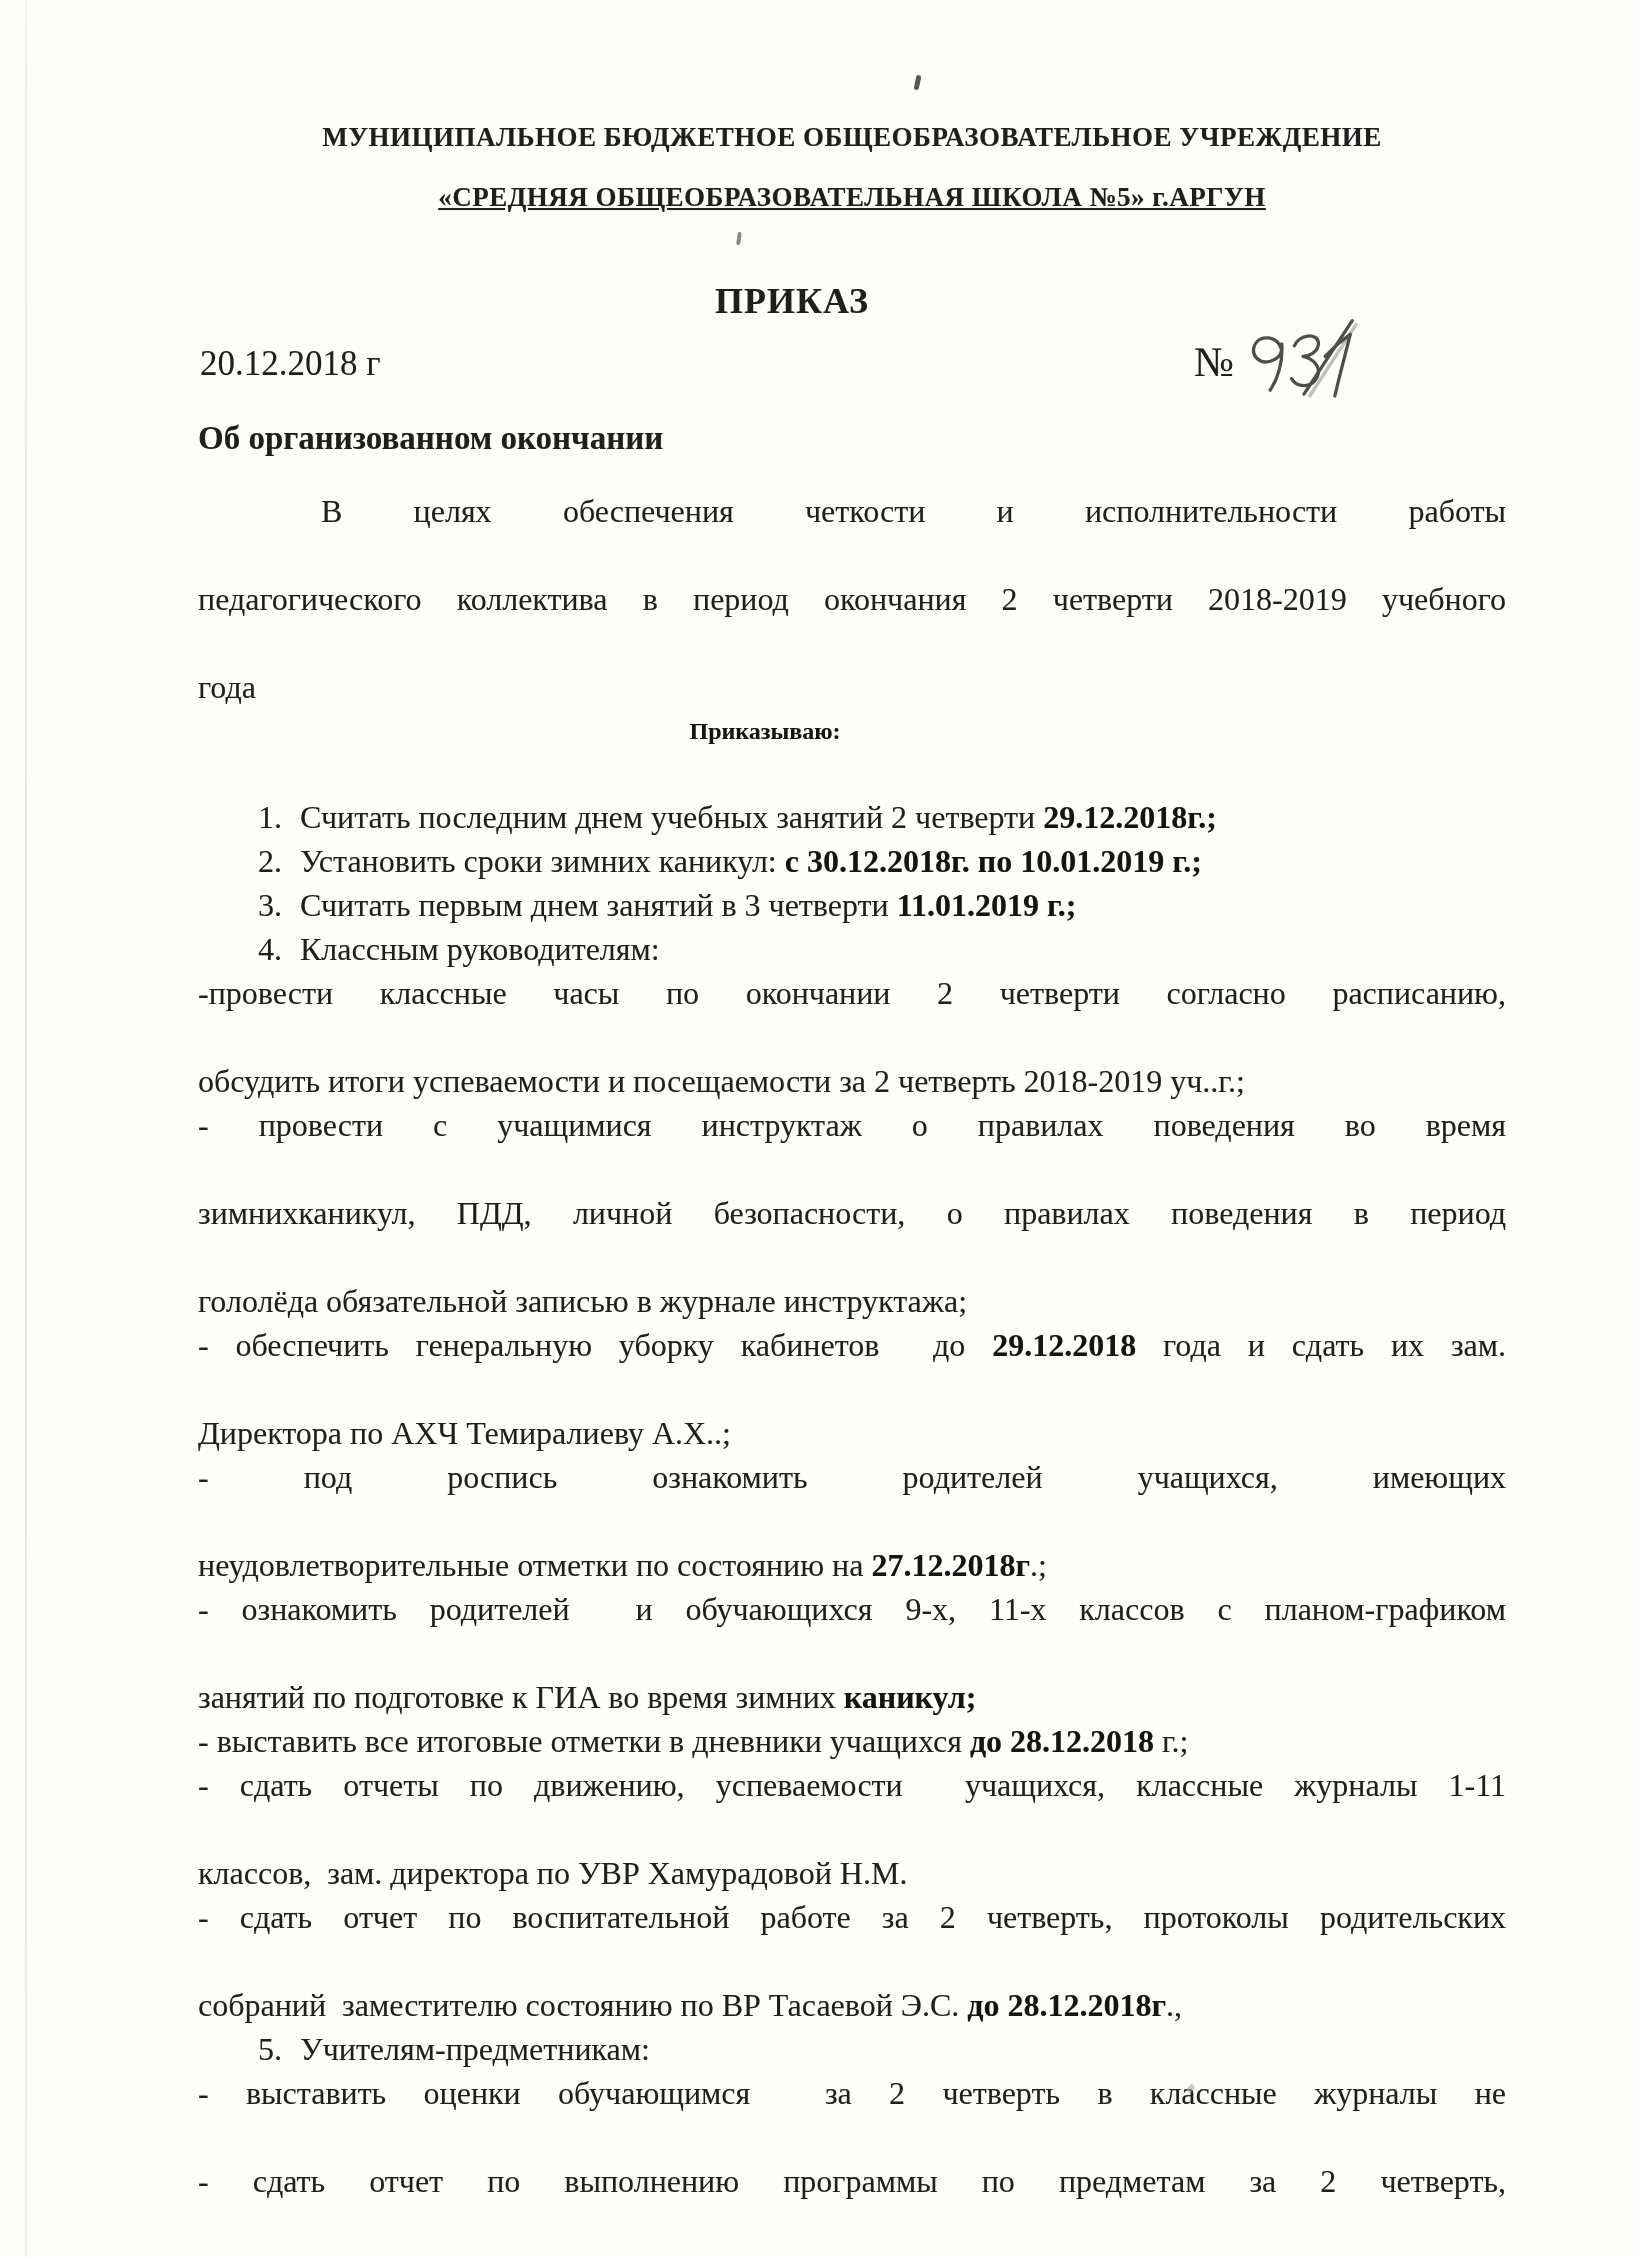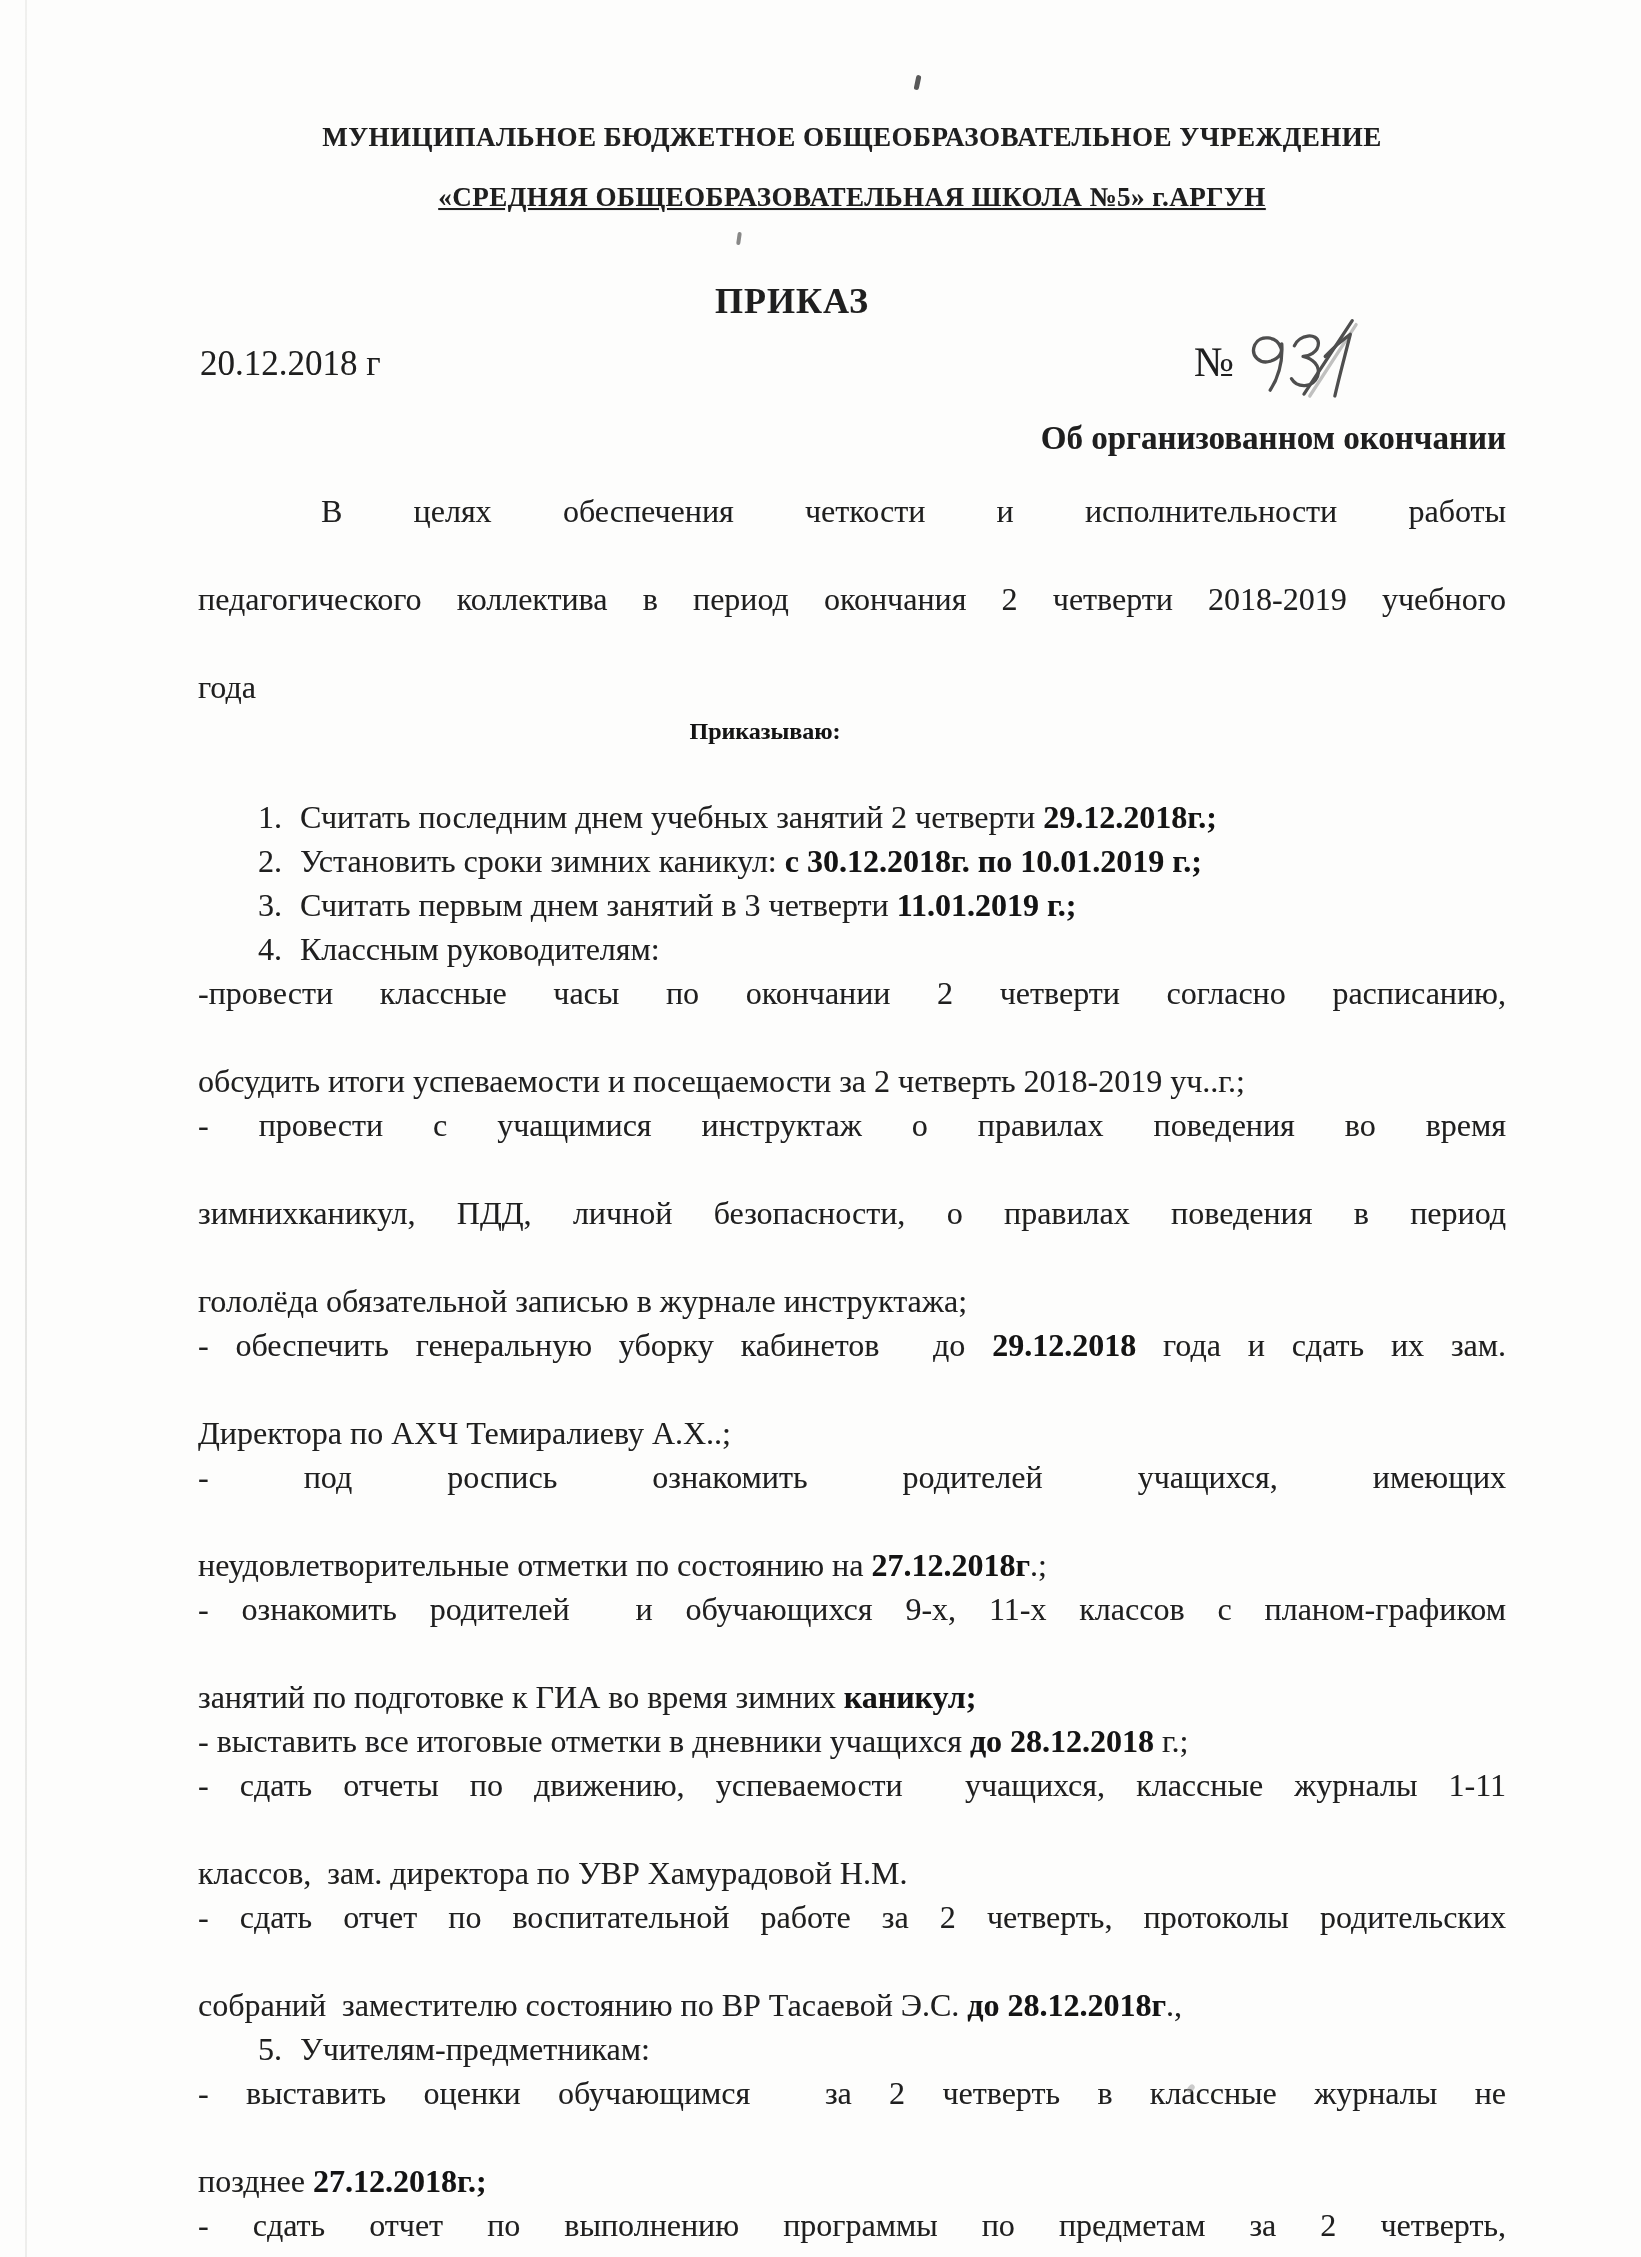--- a/index.html
+++ b/index.html
@@ -25,21 +25,21 @@
   .org2 { margin-top:12.6px;text-decoration:underline; }
   .doc-title { margin-top:56px; font-size:36px; font-weight:700; text-align:center;
     line-height:48px; letter-spacing:1px; transform:translateX(-60px); white-space:nowrap; }
 
   .date-row { position:relative; margin-top:13.5px; height:62px; font-size:35px; }
   .date { position:absolute; left:1.9px; top:5.8px; white-space:nowrap;text-align:right; }
   .num-block { position:absolute; left:996px; top:0; }
   .num-sign { font-size:42px; }
   .handwriting { position:absolute; left:50px; top:-25px; }
 
-  .subject { margin-top:16.4px; font-size:33px; font-weight:700; line-height:44px;text-align:right; }
+  .subject { margin-top:16.4px; font-size:33px; font-weight:700; line-height:44px; }
   .subject div { white-space:nowrap; }
 
   .body-lines { margin-top:29px; font-size:32px; line-height:44px; }
   .line { white-space:pre-wrap; text-align:left; }
   .line.just { text-align:justify; }
   .line.just::after { content:""; display:inline-block; width:100%; height:0; }
   .b { font-weight:700; color:#141414; }
   .num { display:inline-block; margin-left:60px; width:42px; }
   .order-word { text-align:center; font-weight:700; font-size:24px; transform:translateX(-87px); }
   .indent-first { text-indent:123px; }
@@ -97,17 +97,16 @@
       <div class="line"><span>неудовлетворительные отметки по состоянию на </span><span class="b">27.12.2018г</span><span>.;</span></div>
       <div class="line just"><span>- ознакомить родителей  и обучающихся 9-х, 11-х классов с планом-графиком</span></div>
       <div class="line"><span>занятий по подготовке к ГИА во время зимних </span><span class="b">каникул;</span></div>
       <div class="line"><span>- выставить все итоговые отметки в дневники учащихся </span><span class="b">до 28.12.2018</span><span> г.;</span></div>
       <div class="line just"><span>- сдать отчеты по движению, успеваемости  учащихся, классные журналы 1-11</span></div>
       <div class="line"><span>классов,  зам. директора по УВР Хамурадовой Н.М.</span></div>
       <div class="line just"><span>- сдать отчет по воспитательной работе за 2 четверть, протоколы родительских</span></div>
       <div class="line"><span>собраний  заместителю состоянию по ВР Тасаевой Э.С. </span><span class="b">до 28.12.2018г</span><span>.,</span></div>
       <div class="line"><span class="num">5.</span><span>Учителям-предметникам:</span></div>
       <div class="line just"><span>- выставить оценки обучающимся  за 2 четверть в классные журналы не</span></div>
-      <div class="line"><span>позднее </span><span class="b">27.12.2018г.;</span></div>
       <div class="line just"><span>- сдать отчет по выполнению программы по предметам за 2 четверть,</span></div>
     </div>
 </div>
 
 
 </body></html>

